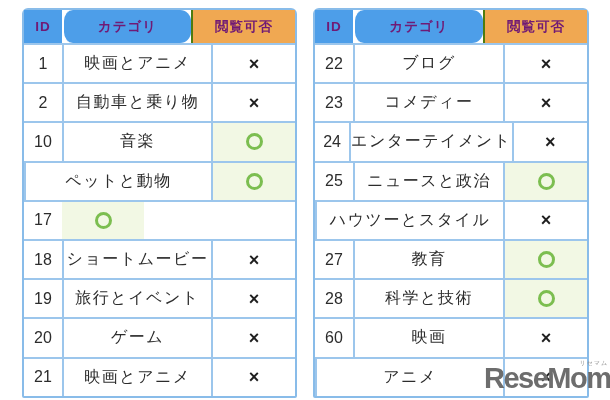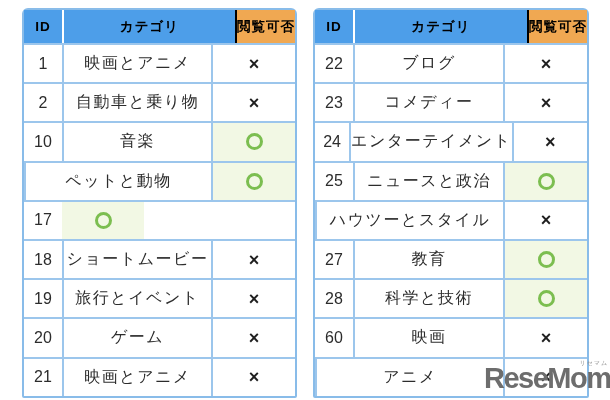--- a/index.html
+++ b/index.html
@@ -23,29 +23,29 @@
     box-sizing: border-box;
   }
   #tbl0 { left: 22px;  width: 275px; }
   #tbl1 { left: 313px; width: 276px; }
 
   .hrow { display: flex; height: 33px; }
   .hcell {
     display: flex;
     align-items: center;
     justify-content: center;
-    color: #000000;
+    color: #701a75;
     font-weight: bold;
     font-size: 13.5px;
     letter-spacing: 1px;
     box-sizing: border-box;
   }
   .h-id  { width: 38px; background: #4D9EE9; }
-  .h-cat { flex: 1;     background: #4D9EE9; border-left: 2px solid #ffffff; }
-  .h-st  { width: 60px; background: #F0A852; border-left: 2px solid #000000; }
+  .h-cat { flex: 1;     background: #4D9EE9; border-left: 2px solid #ffffff; border-radius: 11px; }
+  .h-st  { width: 104px; background: #F0A852; border-left: 2px solid #4d7c0f; }
 
   .row {
     display: flex;
     height: 37.2px;
     border-top: 2px solid #9CC6EC;
   }
   .cell {
     display: flex;
     align-items: center;
     justify-content: center;

